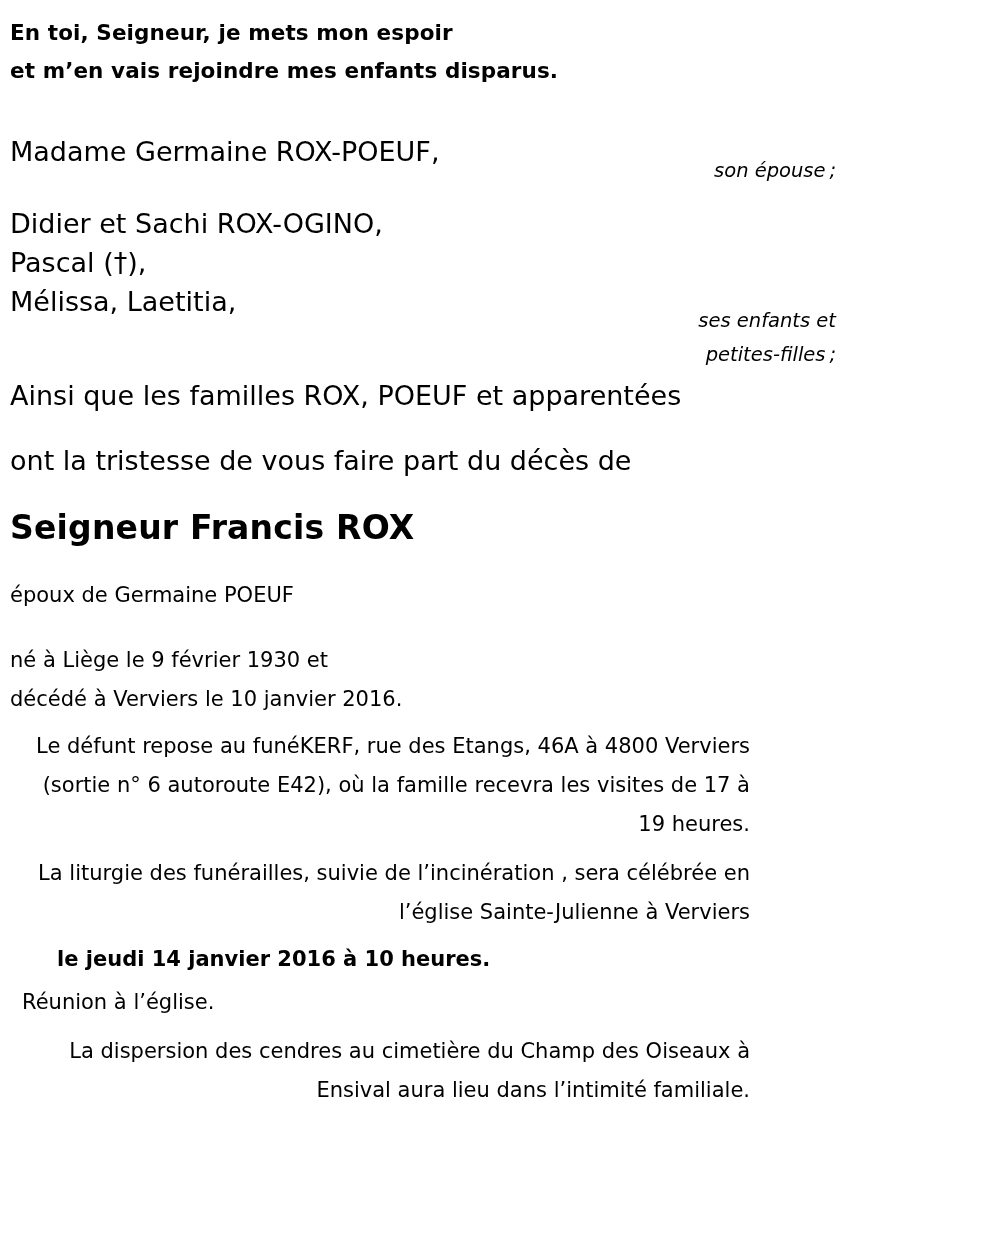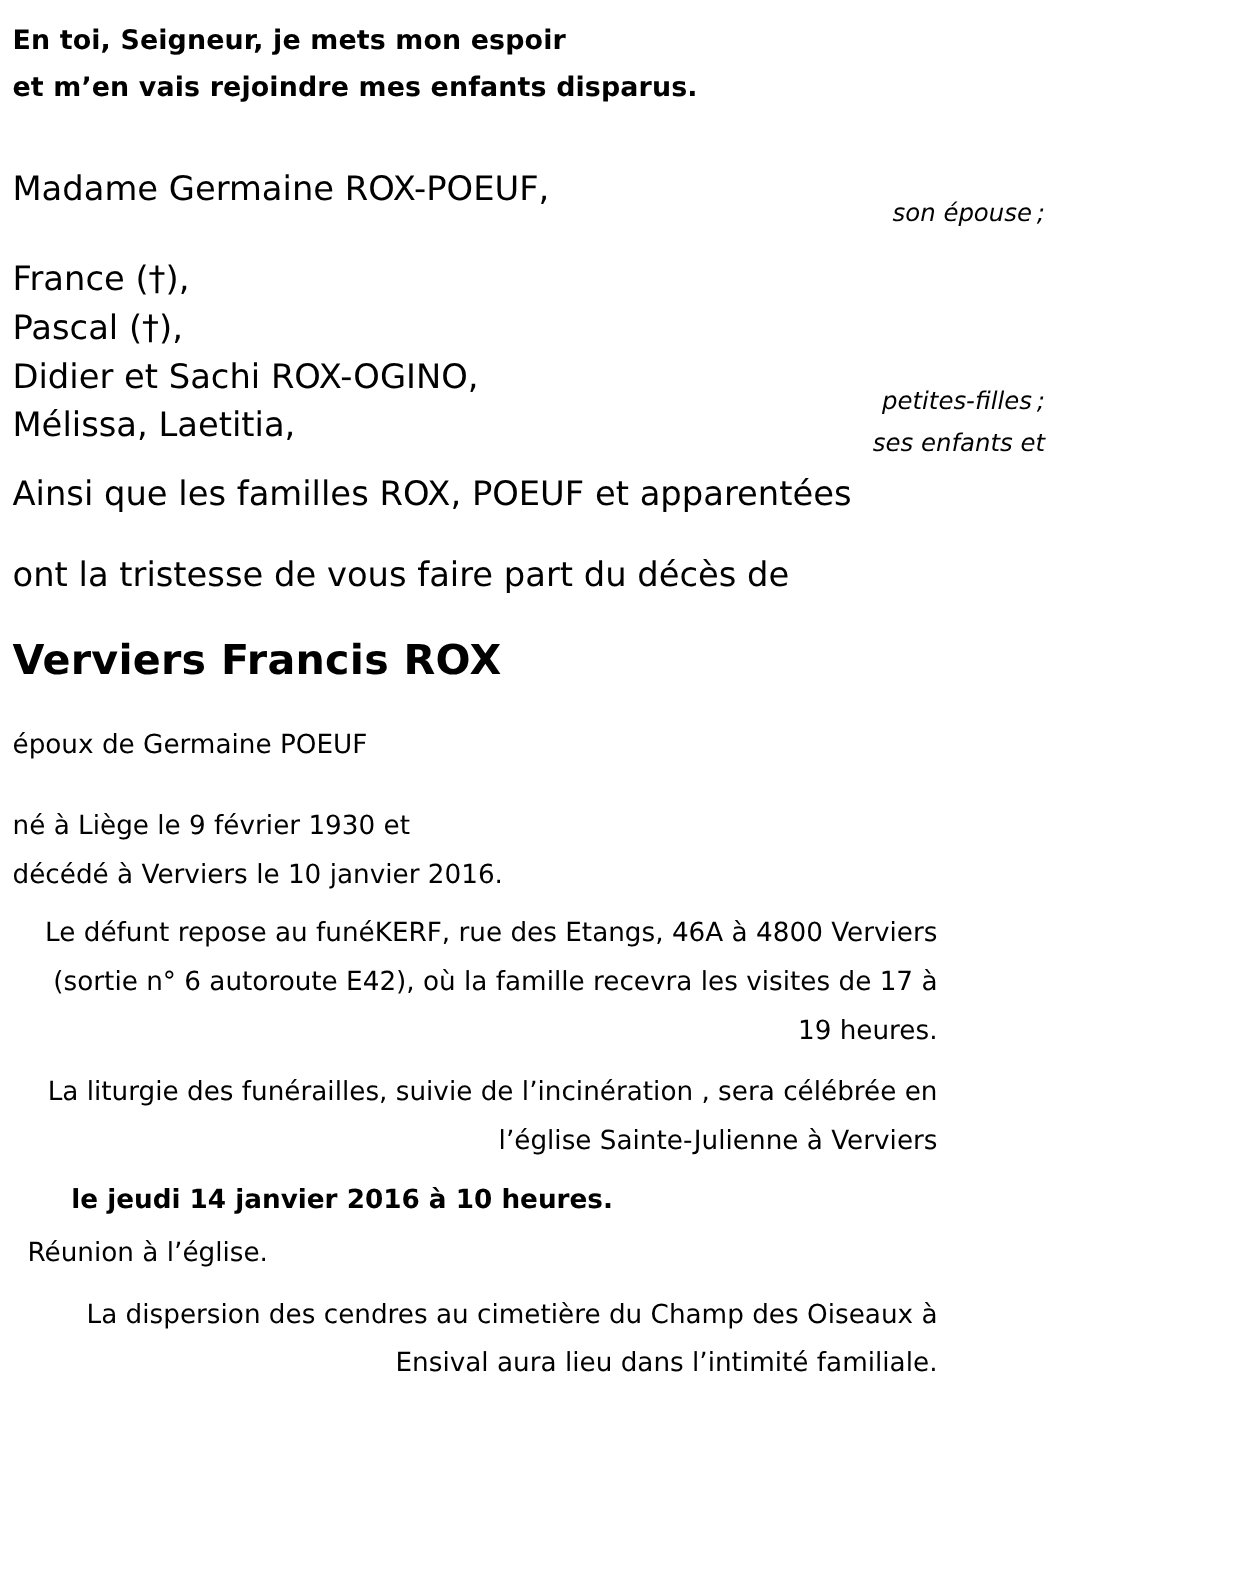--- a/index.html
+++ b/index.html
@@ -89,42 +89,41 @@
     </div>
     <div class="col-right">
       <div class="right-block" style="padding-top:22px;">son épouse ;</div>
     </div>
   </div>
 
   <div class="spacer-sm"></div>
 
   <div class="two-col">
     <div class="col-left names">
-      <div class="line">France (†),</div>
+      <div class="line">Didier et Sachi ROX-OGINO,</div>
       <div class="line">Pascal (†),</div>
-      <div class="line">Didier et Sachi ROX-OGINO,</div>
       <div class="line">Mélissa, Laetitia,</div>
     </div>
     <div class="col-right">
       <div class="right-block" style="padding-top:100px;">
+        <div>ses enfants et</div>
         <div>petites-filles ;</div>
-        <div>ses enfants et</div>
       </div>
     </div>
   </div>
 
   <div class="line" style="margin-top:4px;">Ainsi que les familles ROX, POEUF et apparentées</div>
 
   <div class="spacer-md"></div>
 
   <div class="line">ont la tristesse de vous faire part du décès de</div>
 
   <div class="spacer-md"></div>
 
-  <div class="deceased-name">Verviers Francis ROX</div>
+  <div class="deceased-name">Seigneur Francis ROX</div>
 
   <div class="spacer-md"></div>
 
   <div class="para">époux de Germaine POEUF</div>
 
   <div class="spacer-md"></div>
 
   <div class="para">né à Liège le 9 février 1930 et</div>
   <div class="para">décédé à Verviers le 10 janvier 2016.</div>
 

